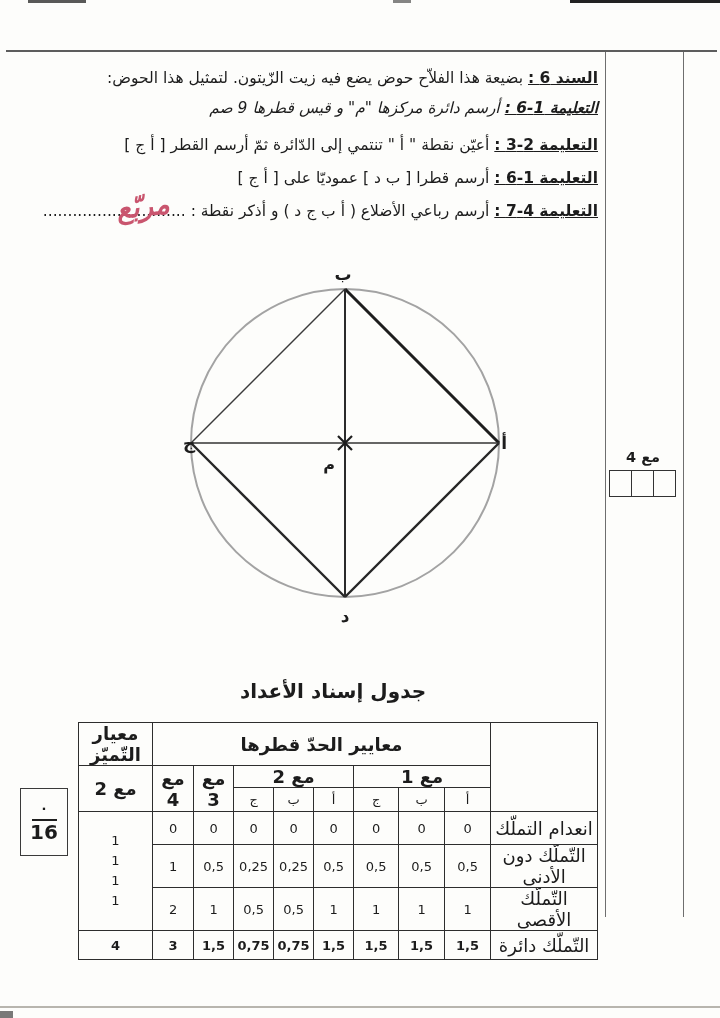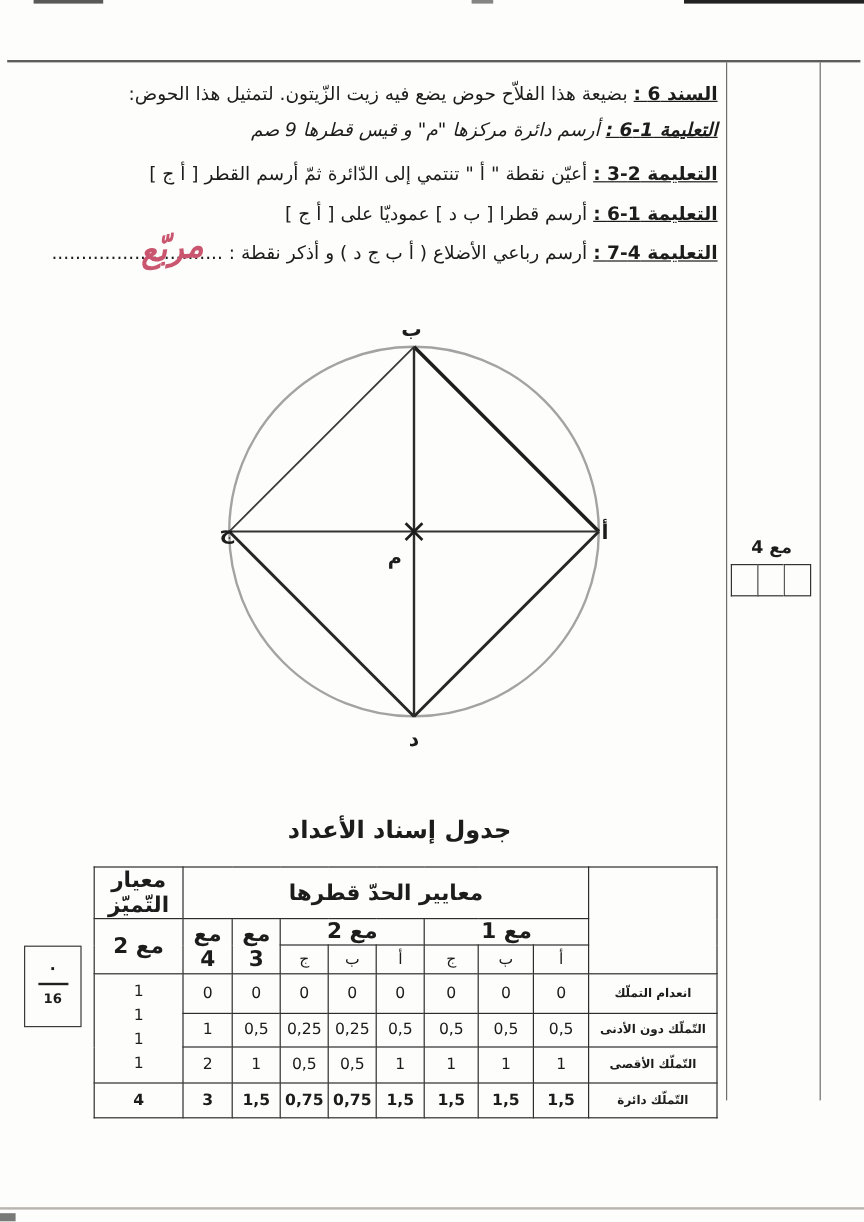--- a/index.html
+++ b/index.html
@@ -55,42 +55,42 @@
   table.score{
     position:absolute;left:78px;top:722px;direction:rtl;
     border-collapse:collapse;table-layout:fixed;width:519px;
     font-size:13px;
   }
   table.score td{
     border:1.3px solid #2d2d2d;text-align:center;vertical-align:middle;
     padding:0 2px;overflow:hidden;
   }
   table.score .hd{font-weight:bold;font-size:18px;}
-  table.score .rlabel{font-weight:bold;font-size:10px;}
+  table.score .rlabel{font-weight:normal;font-size:18px;}
   table.score .boldrow{font-weight:bold;}
   table.score .m5m div{line-height:20px;font-size:13px;}
   tr.hr1{height:25px;} tr.hr2{height:21px;} tr.hr3{height:24px;}
   tr.br1{height:33px;} tr.br2{height:28px;} tr.br3{height:30px;} tr.br4{height:29px;}
 
   
   .marg-label{position:absolute;left:608px;top:449px;width:70px;text-align:center;
     font-weight:bold;font-size:14.5px;}
   .marg-boxes{position:absolute;left:609px;top:470px;display:flex;}
   .marg-boxes span{width:21px;height:25px;border:1.4px solid #333;background:#fdfdfb;}
   .marg-boxes span + span{margin-right:0;margin-left:0;border-right:none;}
 
   
   .score-box{
     position:absolute;left:20px;top:788px;width:46px;height:66px;
     border:1.7px solid #3a3a3a;background:#fdfdfb;
     display:flex;flex-direction:column;align-items:center;justify-content:center;
   }
   .score-box .dot{font-size:13px;font-weight:bold;line-height:10px;}
   .score-box .bar{width:25px;border-top:2.4px solid #1f1f1f;margin:5px 0 4px 0;}
-  .score-box .den{font-size:11px;font-weight:bold;line-height:15px;}
+  .score-box .den{font-size:20px;font-weight:bold;line-height:15px;}
 </style>
 </head>
 <body>
 
 <div class="page">
 
   <div class="art a1"></div>
   <div class="art a2"></div>
   <div class="art a3"></div>
   <div class="art a4"></div>

